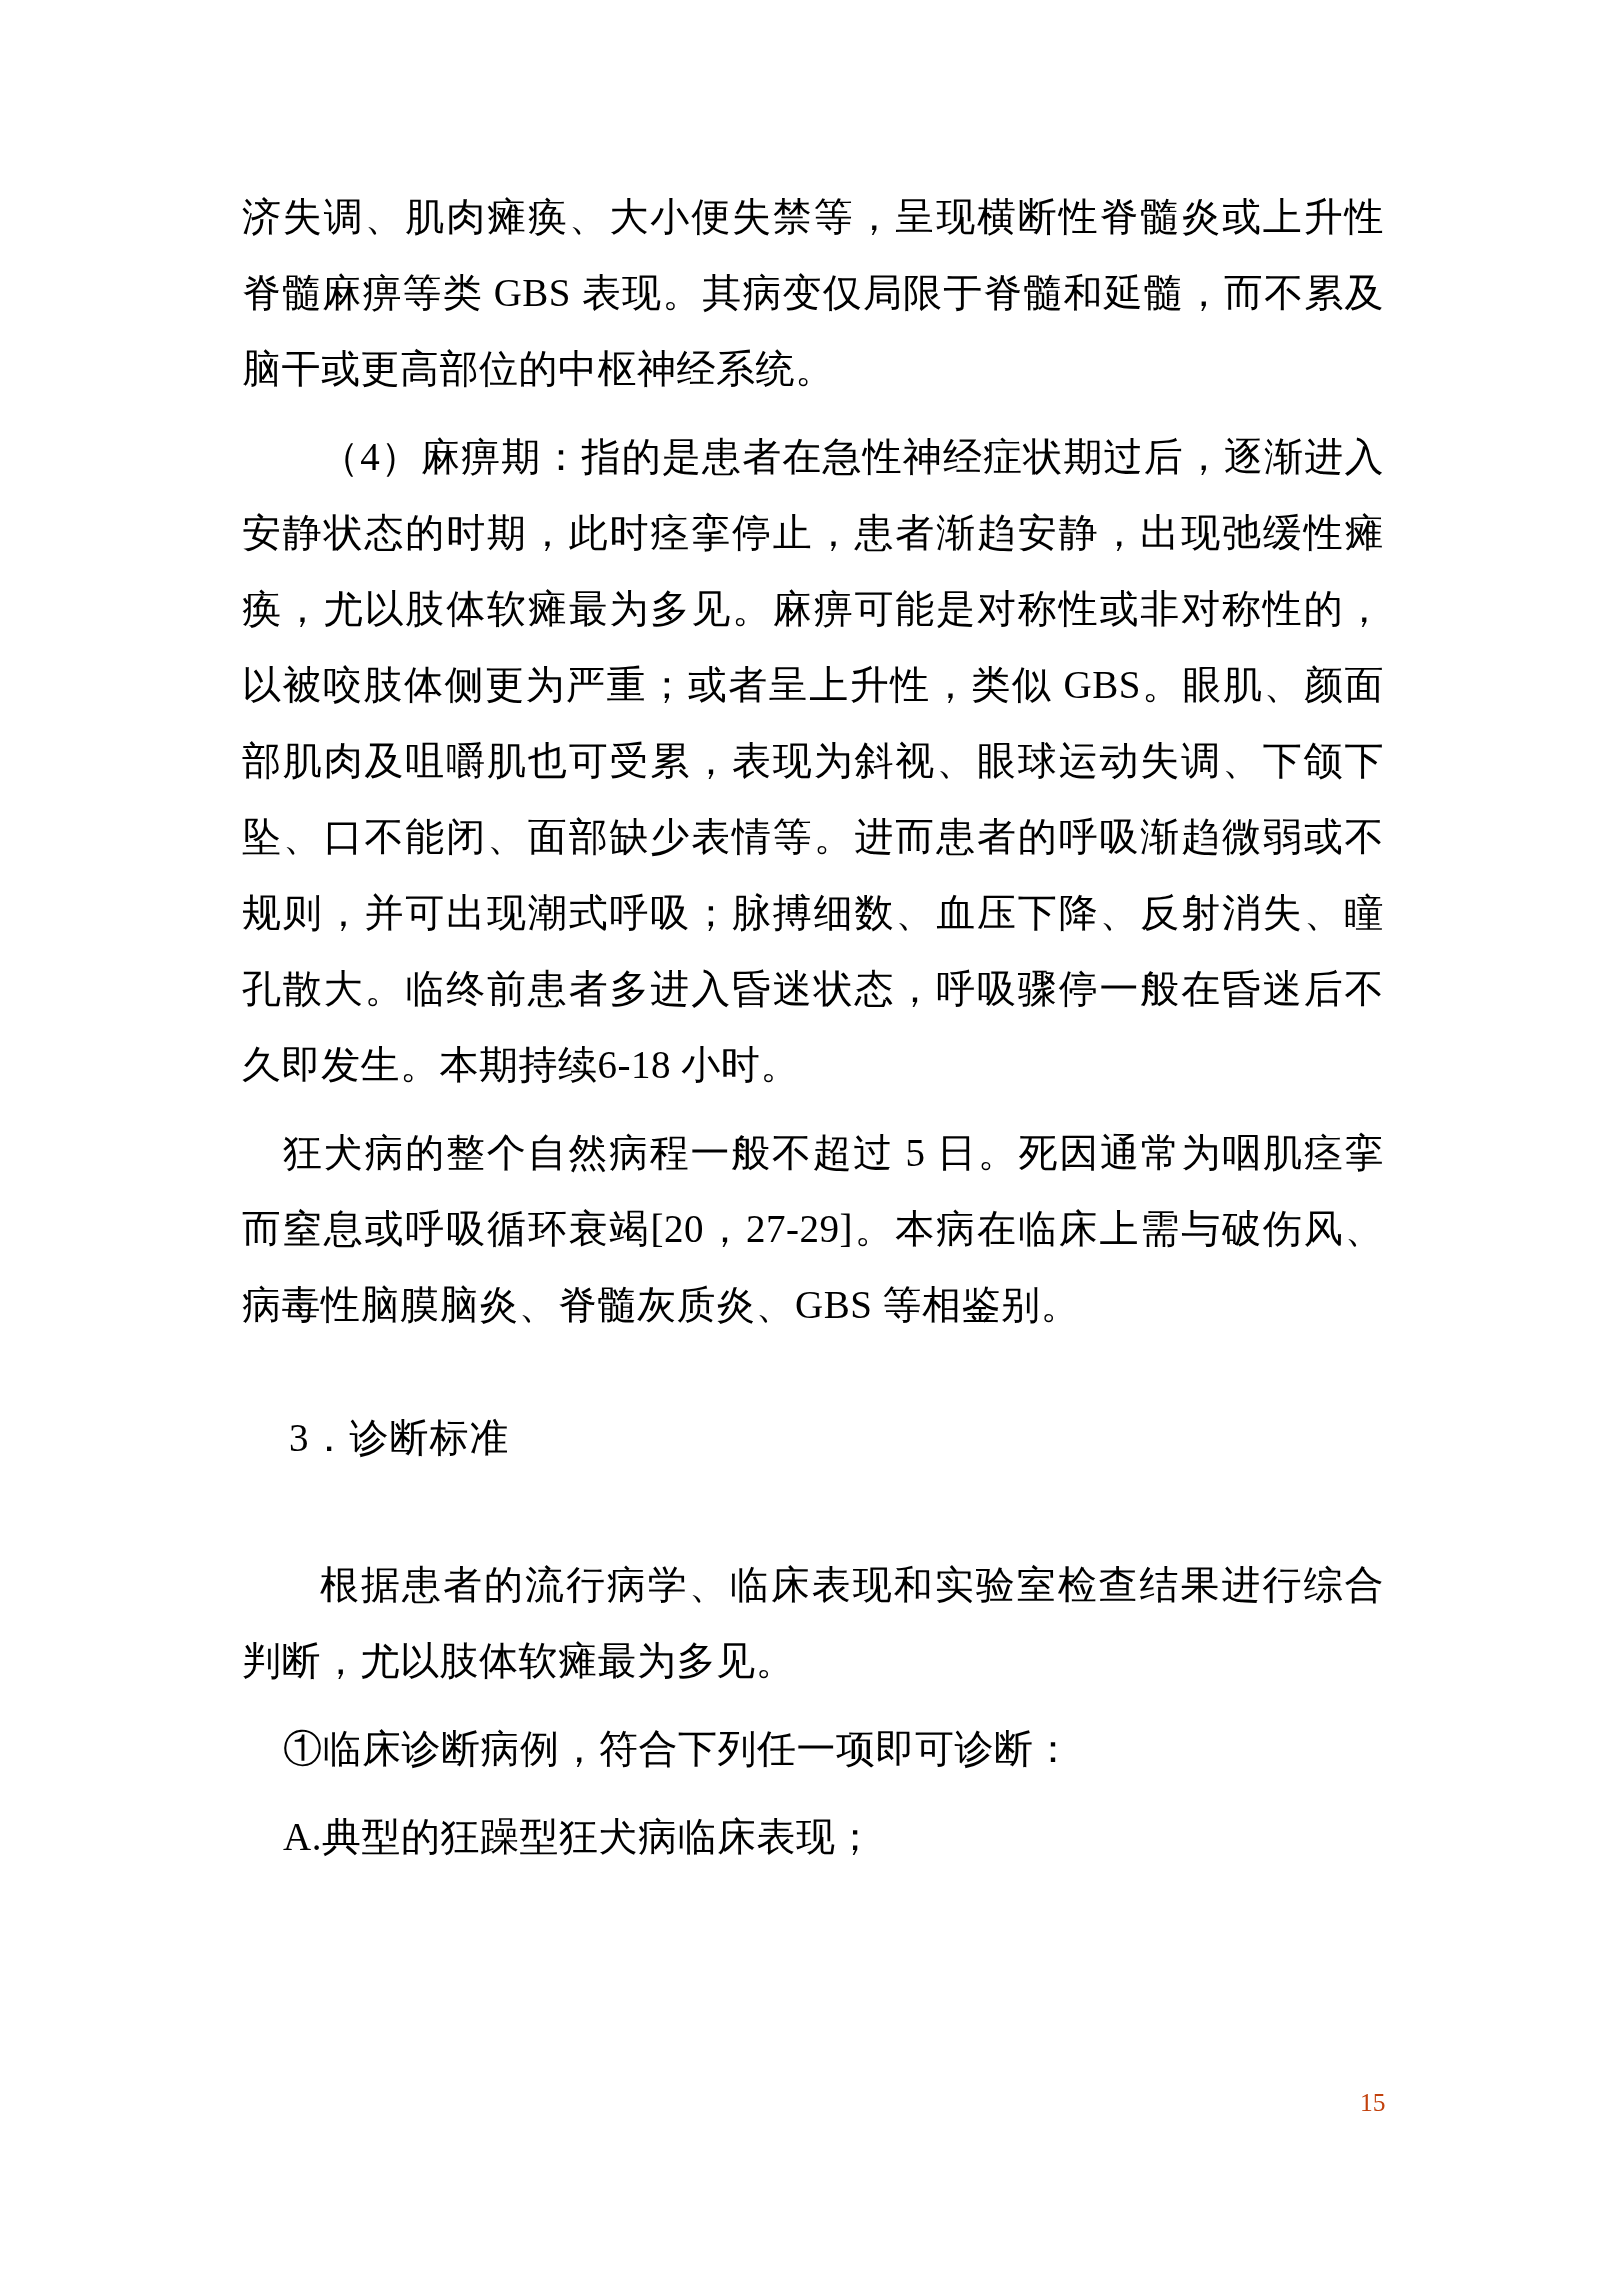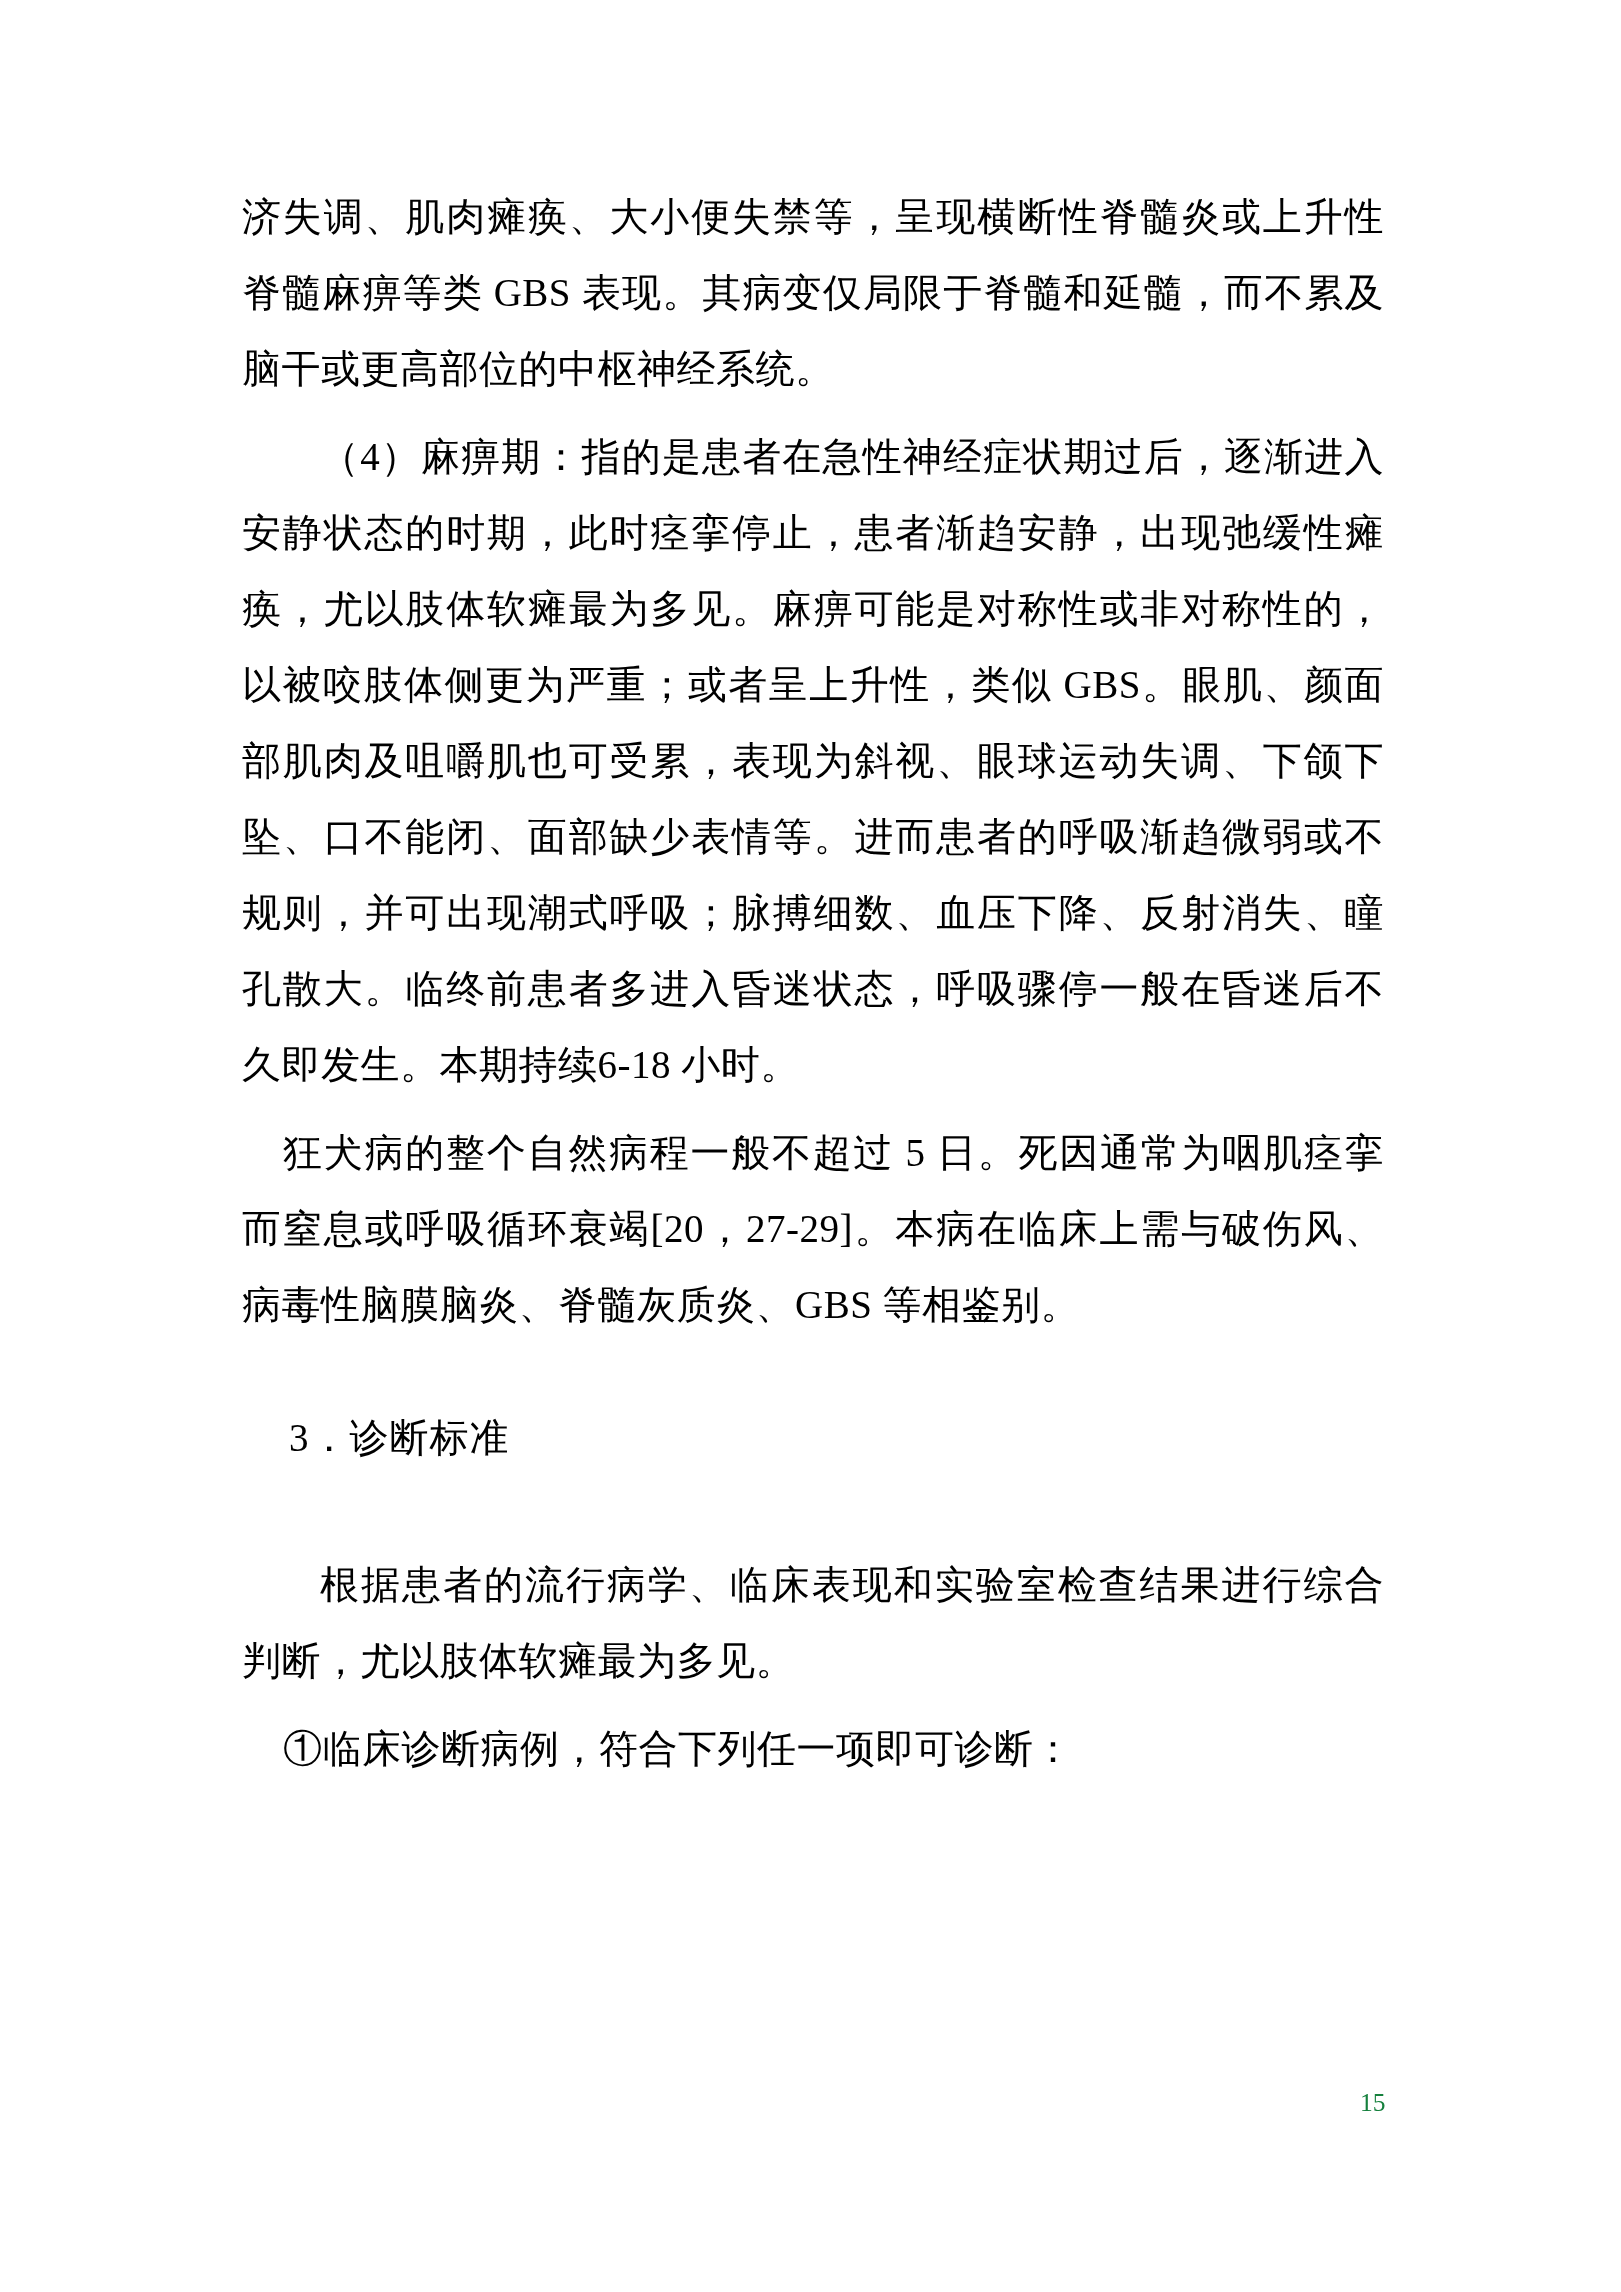--- a/index.html
+++ b/index.html
@@ -59,21 +59,21 @@
     text-indent: 59px;
     margin: 0;
     letter-spacing: 1px;
   }
   .pagenum {
     position: absolute;
     left: 1360px;
     top: 2088px;
     font-size: 25.5px;
     font-family: "Liberation Serif", "DejaVu Serif", serif;
-    color: #15803d;
+    color: #c2410c;
   }
 </style>
 </head>
 <body>
 
 <div class="page">
   <div class="content">
 
     <p class="noindent">济失调、肌肉瘫痪、大小便失禁等，呈现横断性脊髓炎或上升性脊髓麻痹等类 GBS 表现。其病变仅局限于脊髓和延髓，而不累及脑干或更高部位的中枢神经系统。</p>
 
@@ -85,19 +85,20 @@
 
     <p class="heading">3．诊断标准</p>
 
     <div class="gap-large"></div>
 
 
     <p class="indent2">根据患者的流行病学、临床表现和实验室检查结果进行综合判断，尤以肢体软瘫最为多见。</p>
 
     <p class="indent1">①临床诊断病例，符合下列任一项即可诊断：</p>
 
+    <p class="indent1">A.典型的狂躁型狂犬病临床表现；</p>
 
 
   </div>
 
   <div class="pagenum">15</div>
 </div>
 
 
 </body></html>

